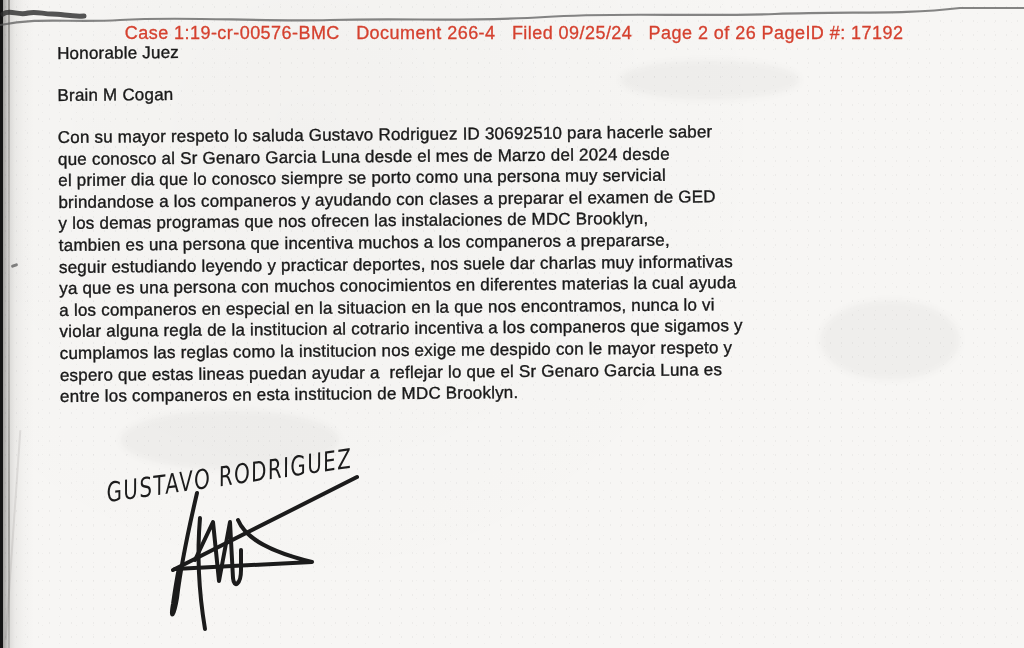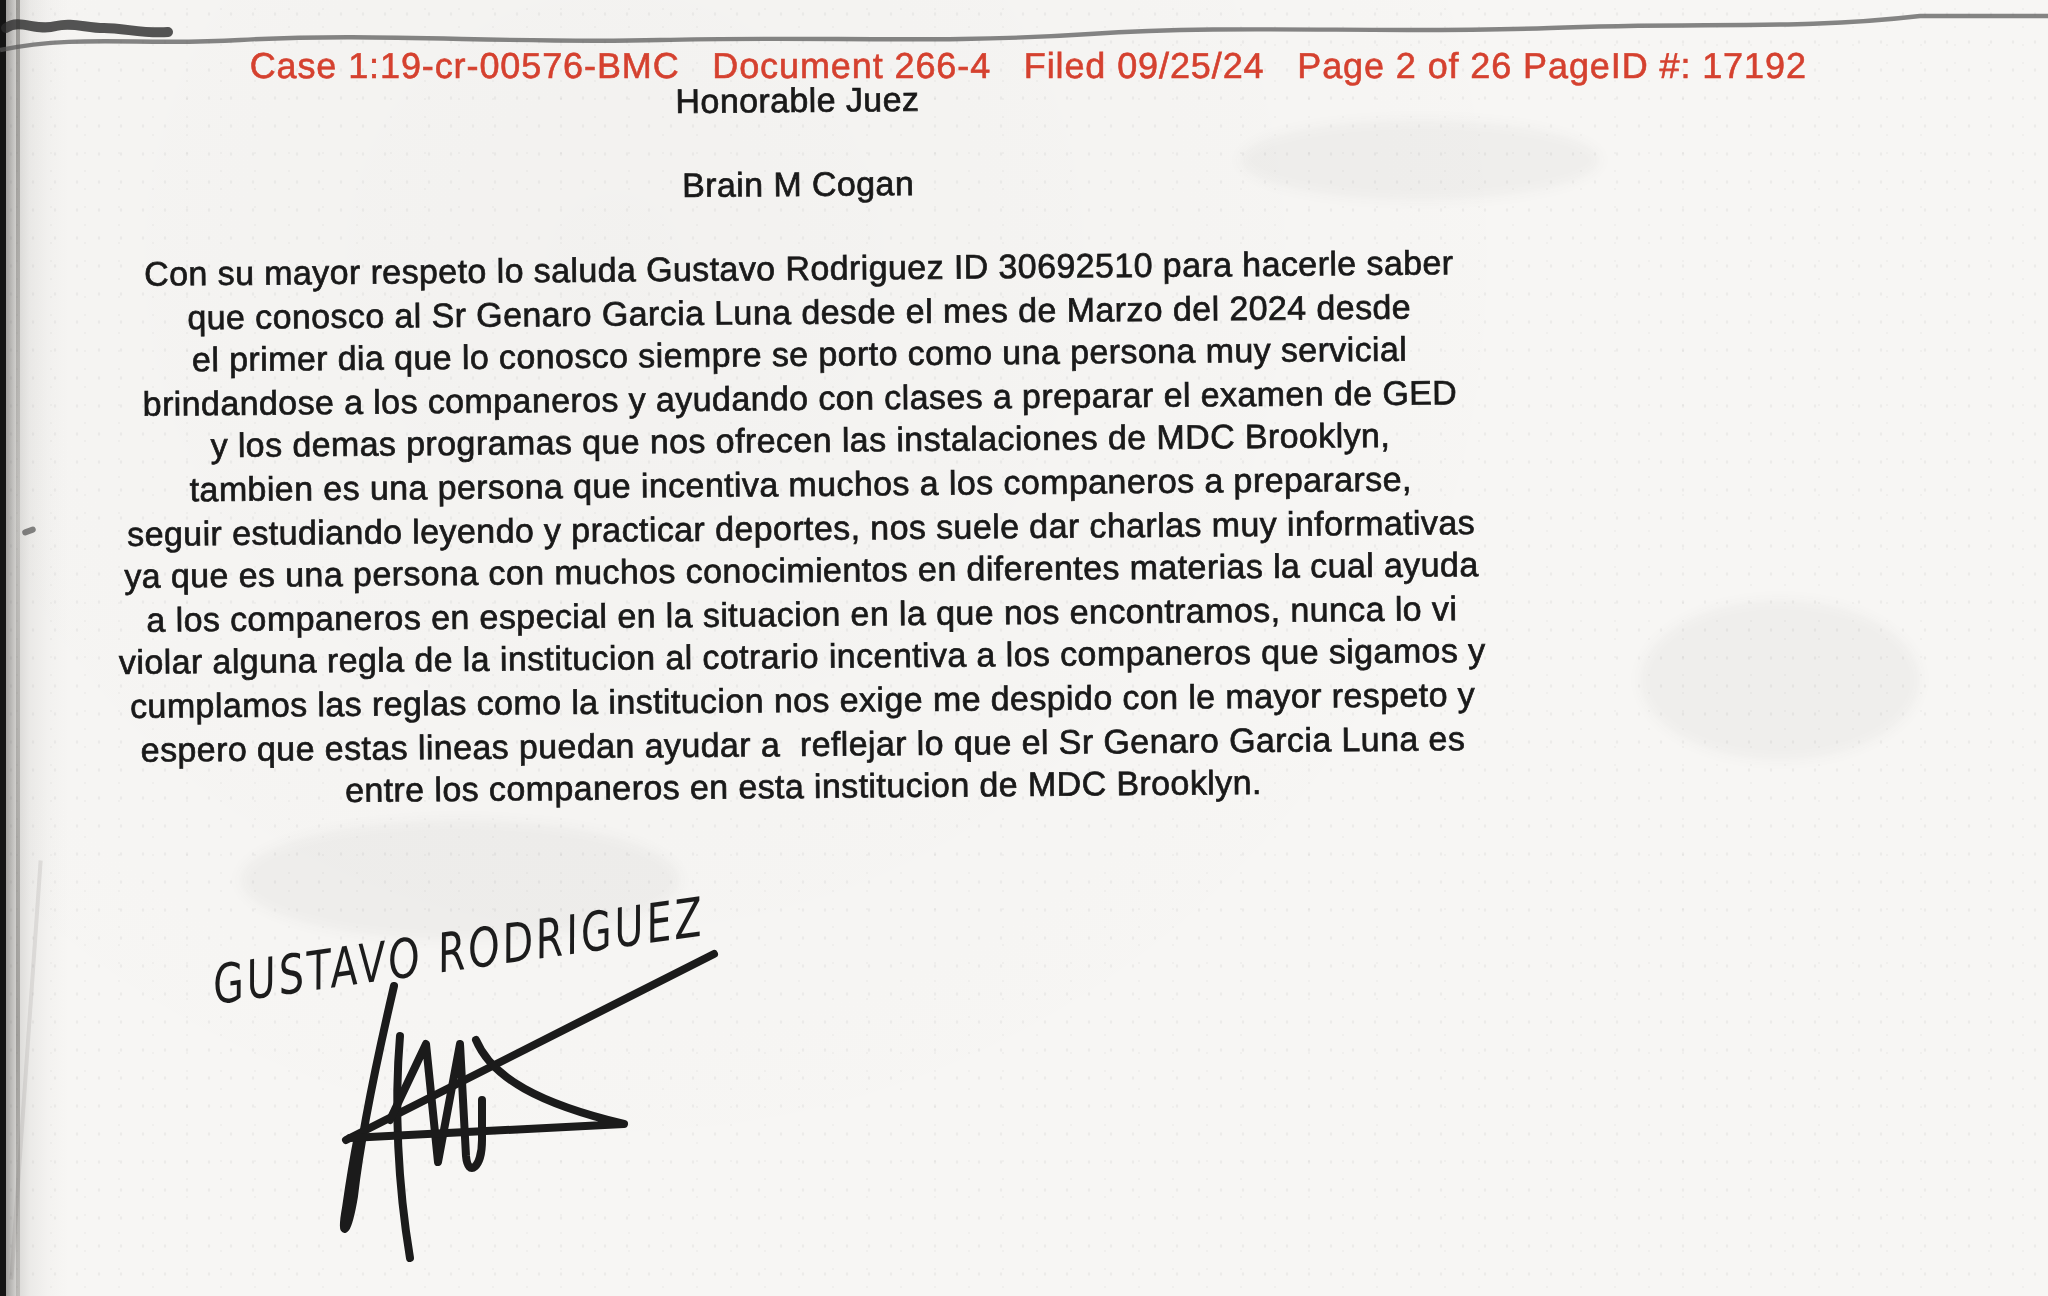--- a/index.html
+++ b/index.html
@@ -11,21 +11,20 @@
     font-family: "Liberation Sans", sans-serif;
   }
   .paper {
     position: absolute; inset: 0;
     background-color: var(--paper, #f7f6f4);
     background-image:
       radial-gradient(rgba(0,0,0,0.045) 0.5px, transparent 0.8px),
       radial-gradient(rgba(0,0,0,0.03) 0.5px, transparent 0.8px),
       radial-gradient(circle at 30% 20%, rgba(0,0,0,0.018), transparent 55%);
     background-size: 11px 14px, 17px 9px, 100% 100%;
-    text-align: center;
   }
   
   .left-edge {
     position: absolute; left: 0; top: 0; bottom: 0; width: 34px;
     background: linear-gradient(90deg,
       #141414 0px, #141414 3px,
       rgba(60,58,55,0.45) 3px, rgba(120,118,114,0.22) 9px,
       rgba(150,148,144,0.12) 15px, rgba(170,168,164,0.05) 24px,
       rgba(170,168,164,0) 34px);
     z-index: 4;

